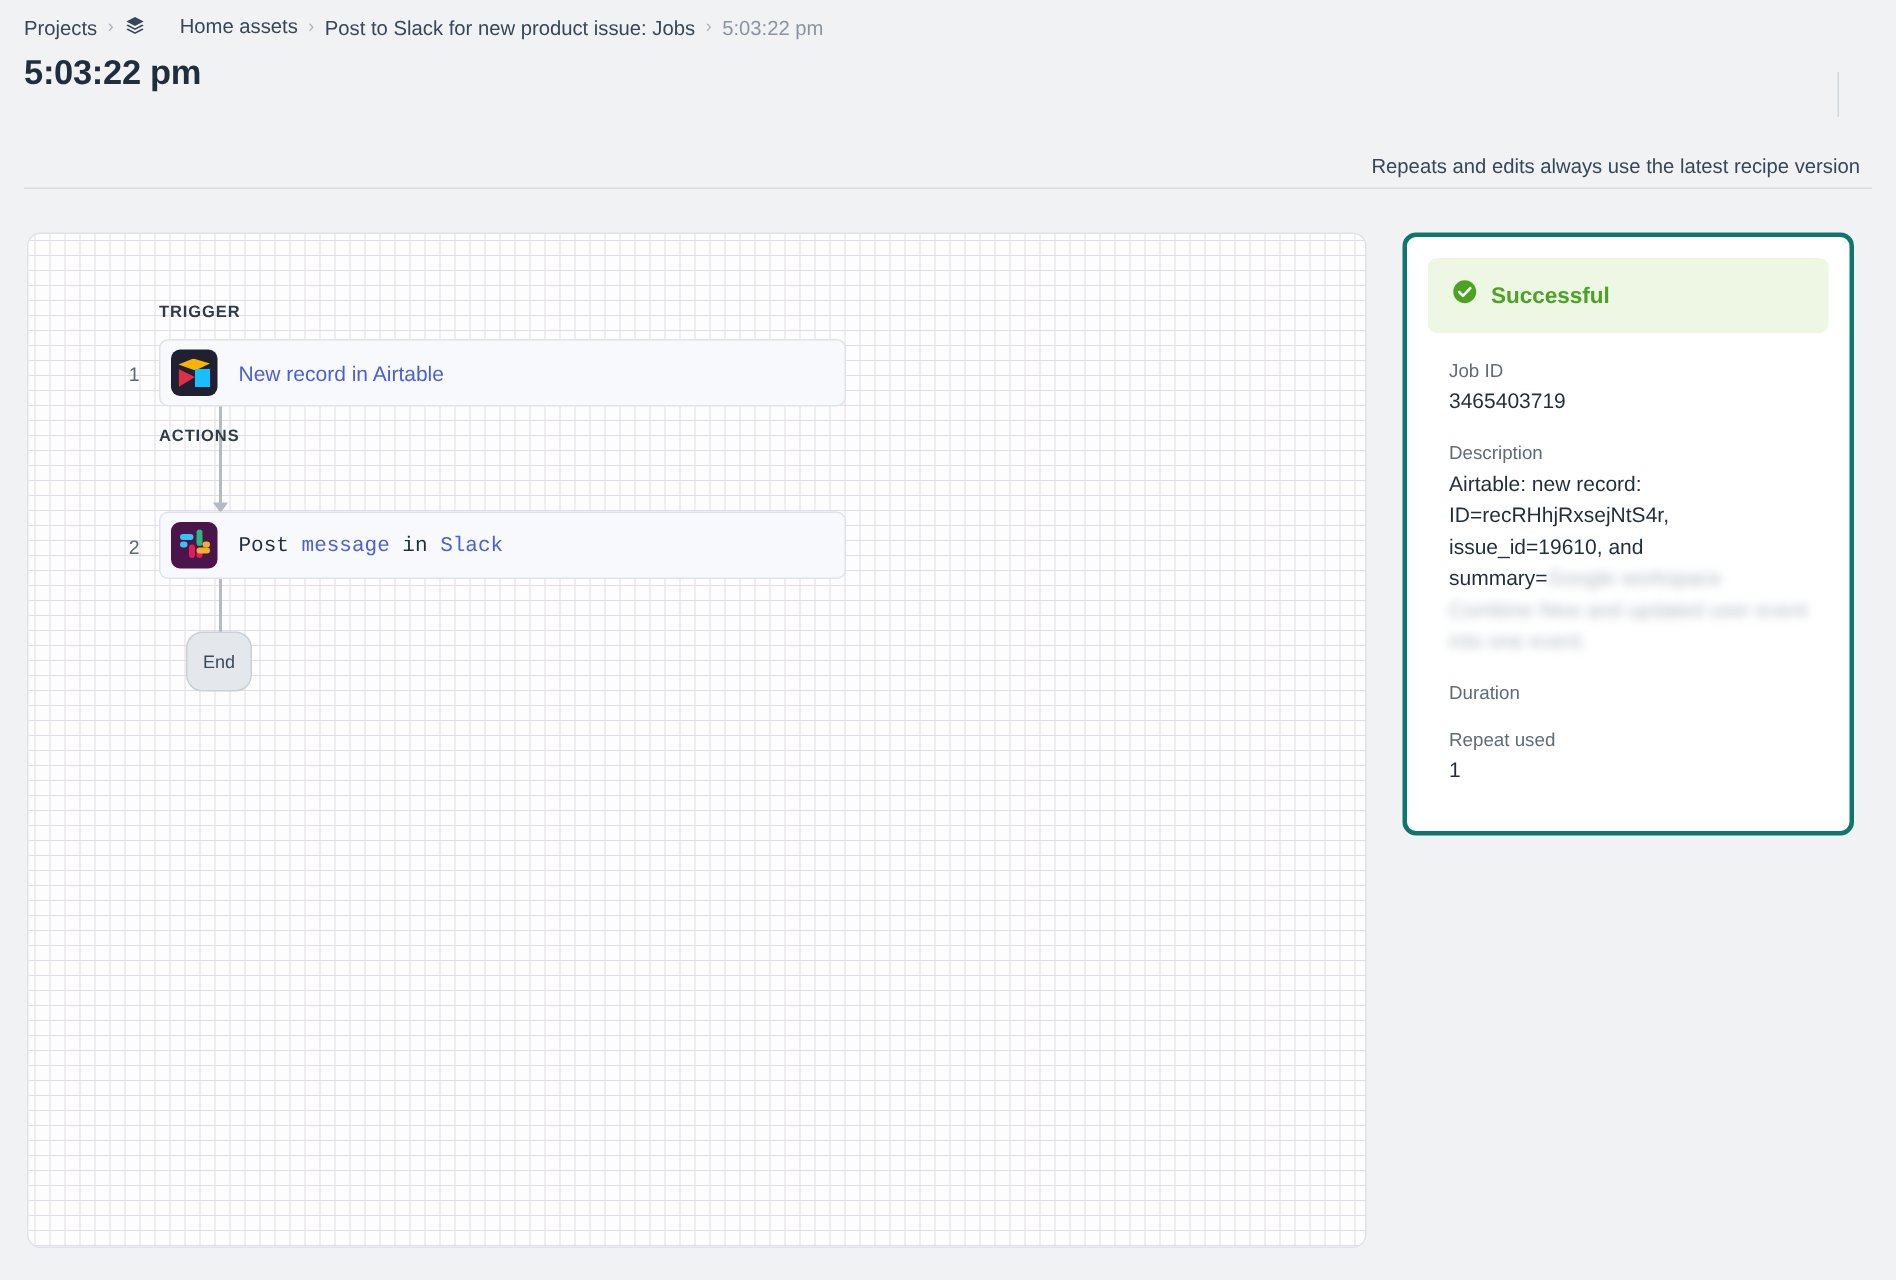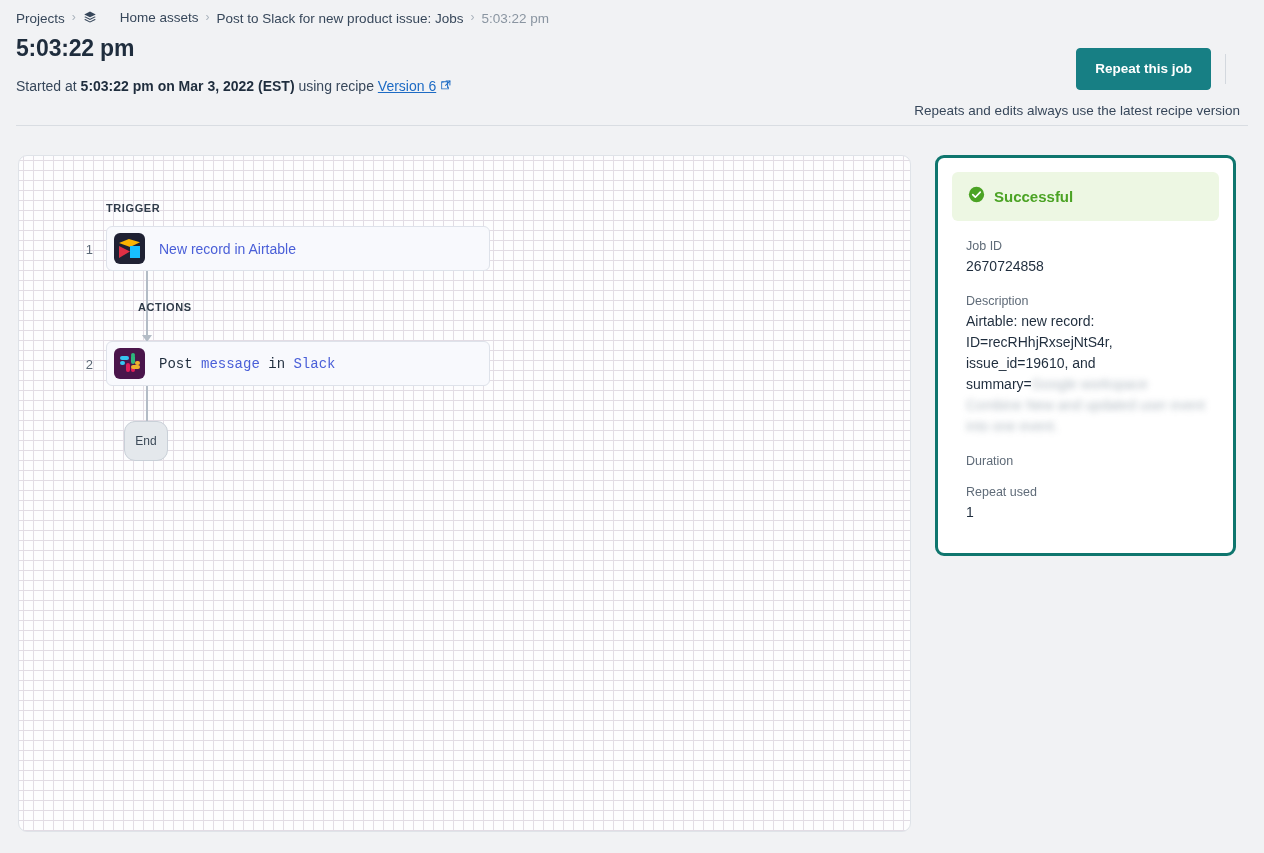--- a/index.html
+++ b/index.html
@@ -153,36 +153,36 @@
   .flow { position: absolute; left: 0; top: 0; }
 
   .section-label {
     position: absolute;
     font-size: 11px;
     font-weight: bold;
     letter-spacing: 0.6px;
     color: #2f3b49;
   }
   .lbl-trigger { left: 87px; top: 46px; }
-  .lbl-actions { left: 87px; top: 145px; margin-left: 32px; }
+  .lbl-actions { left: 87px; top: 129px; }
 
   .step-num {
     position: absolute;
     font-size: 13px;
     color: #5b6876;
     width: 14px;
     text-align: right;
   }
   .num-1 { left: 60px; top: 86px; }
   .num-2 { left: 60px; top: 201px; }
 
   .node {
     position: absolute;
     left: 87px;
-    width: 384px;
+    width: 458px;
     height: 45px;
     background: #f8f9fd;
     border: 1px solid #dee2ea;
     border-radius: 6px;
     display: flex;
     align-items: center;
     padding-left: 7px;
     cursor: pointer;
   }
   .node-1 { top: 70px; }
@@ -332,31 +332,22 @@
   </span>
   <span class="crumb-sep">›</span>
   <span class="crumb link">Post to Slack for new product issue: Jobs</span>
   <span class="crumb-sep">›</span>
   <span class="crumb current">5:03:22 pm</span>
 </div>
 
 <div class="header">
   <div class="page-title">5:03:22 pm</div>
 
-  <div class="subline">
-    <span>Started at </span><b>5:03:22 pm on Mar 3, 2022 (EST)</b><span> using recipe </span><span class="version-link">Version 6</span><span class="ext-icon"><svg width="11" height="11" viewBox="0 0 12 12" aria-hidden="true">
-          <path d="M4.5 1.2h6.3v6.3" fill="none" stroke="#1d6bc4" stroke-width="1.1" stroke-linecap="round" stroke-linejoin="round" transform="translate(-2.5,0.6)"></path>
-          <path d="M1.2 1.2h3.1v1.1H2.3v7.5h7.5V7.7h1.1v3.1H1.2z" fill="#1d6bc4" transform="scale(0.85) translate(0.4,1)"></path>
-          <path d="M6.6 1.2h4.2v4.2" fill="none" stroke="#1d6bc4" stroke-width="1.1" stroke-linecap="round"></path>
-          <path d="M10.8 1.2 6.1 5.9" fill="none" stroke="#1d6bc4" stroke-width="1.1" stroke-linecap="round"></path>
-        </svg></span>
-  </div>
 
   <div class="actions">
-    <button class="btn btn-primary">Repeat this job</button>
     <div class="btn-divider"></div>
   </div>
   <div class="actions-note">Repeats and edits always use the latest recipe version</div>
 </div>
 
 <div class="hr"></div>
 
 <div class="main">
 
   <div class="canvas">
@@ -408,21 +399,21 @@
         <svg width="17" height="17" viewBox="0 0 20 20" aria-hidden="true">
           <circle cx="10" cy="10" r="9" fill="#4ba324"></circle>
           <path d="M5.6 10.2l3 3 5.8-6" fill="none" stroke="#ffffff" stroke-width="2" stroke-linecap="round" stroke-linejoin="round"></path>
         </svg>
       </span>
       <span class="status-text">Successful</span>
     </div>
 
     <div class="field">
       <div class="field-label">Job ID</div>
-      <div class="field-value">2670724858</div>
+      <div class="field-value">3465403719</div>
     </div>
 
     <div class="field">
       <div class="field-label">Description</div>
       <div class="field-value"><span>Airtable: new record: ID=recRHhjRxsejNtS4r, issue_id=19610, and summary=</span><span class="redacted">Google workspace Combine New and updated user event into one event.</span></div>
     </div>
 
     <div class="field">
       <div class="field-label">Duration</div>
     </div>

